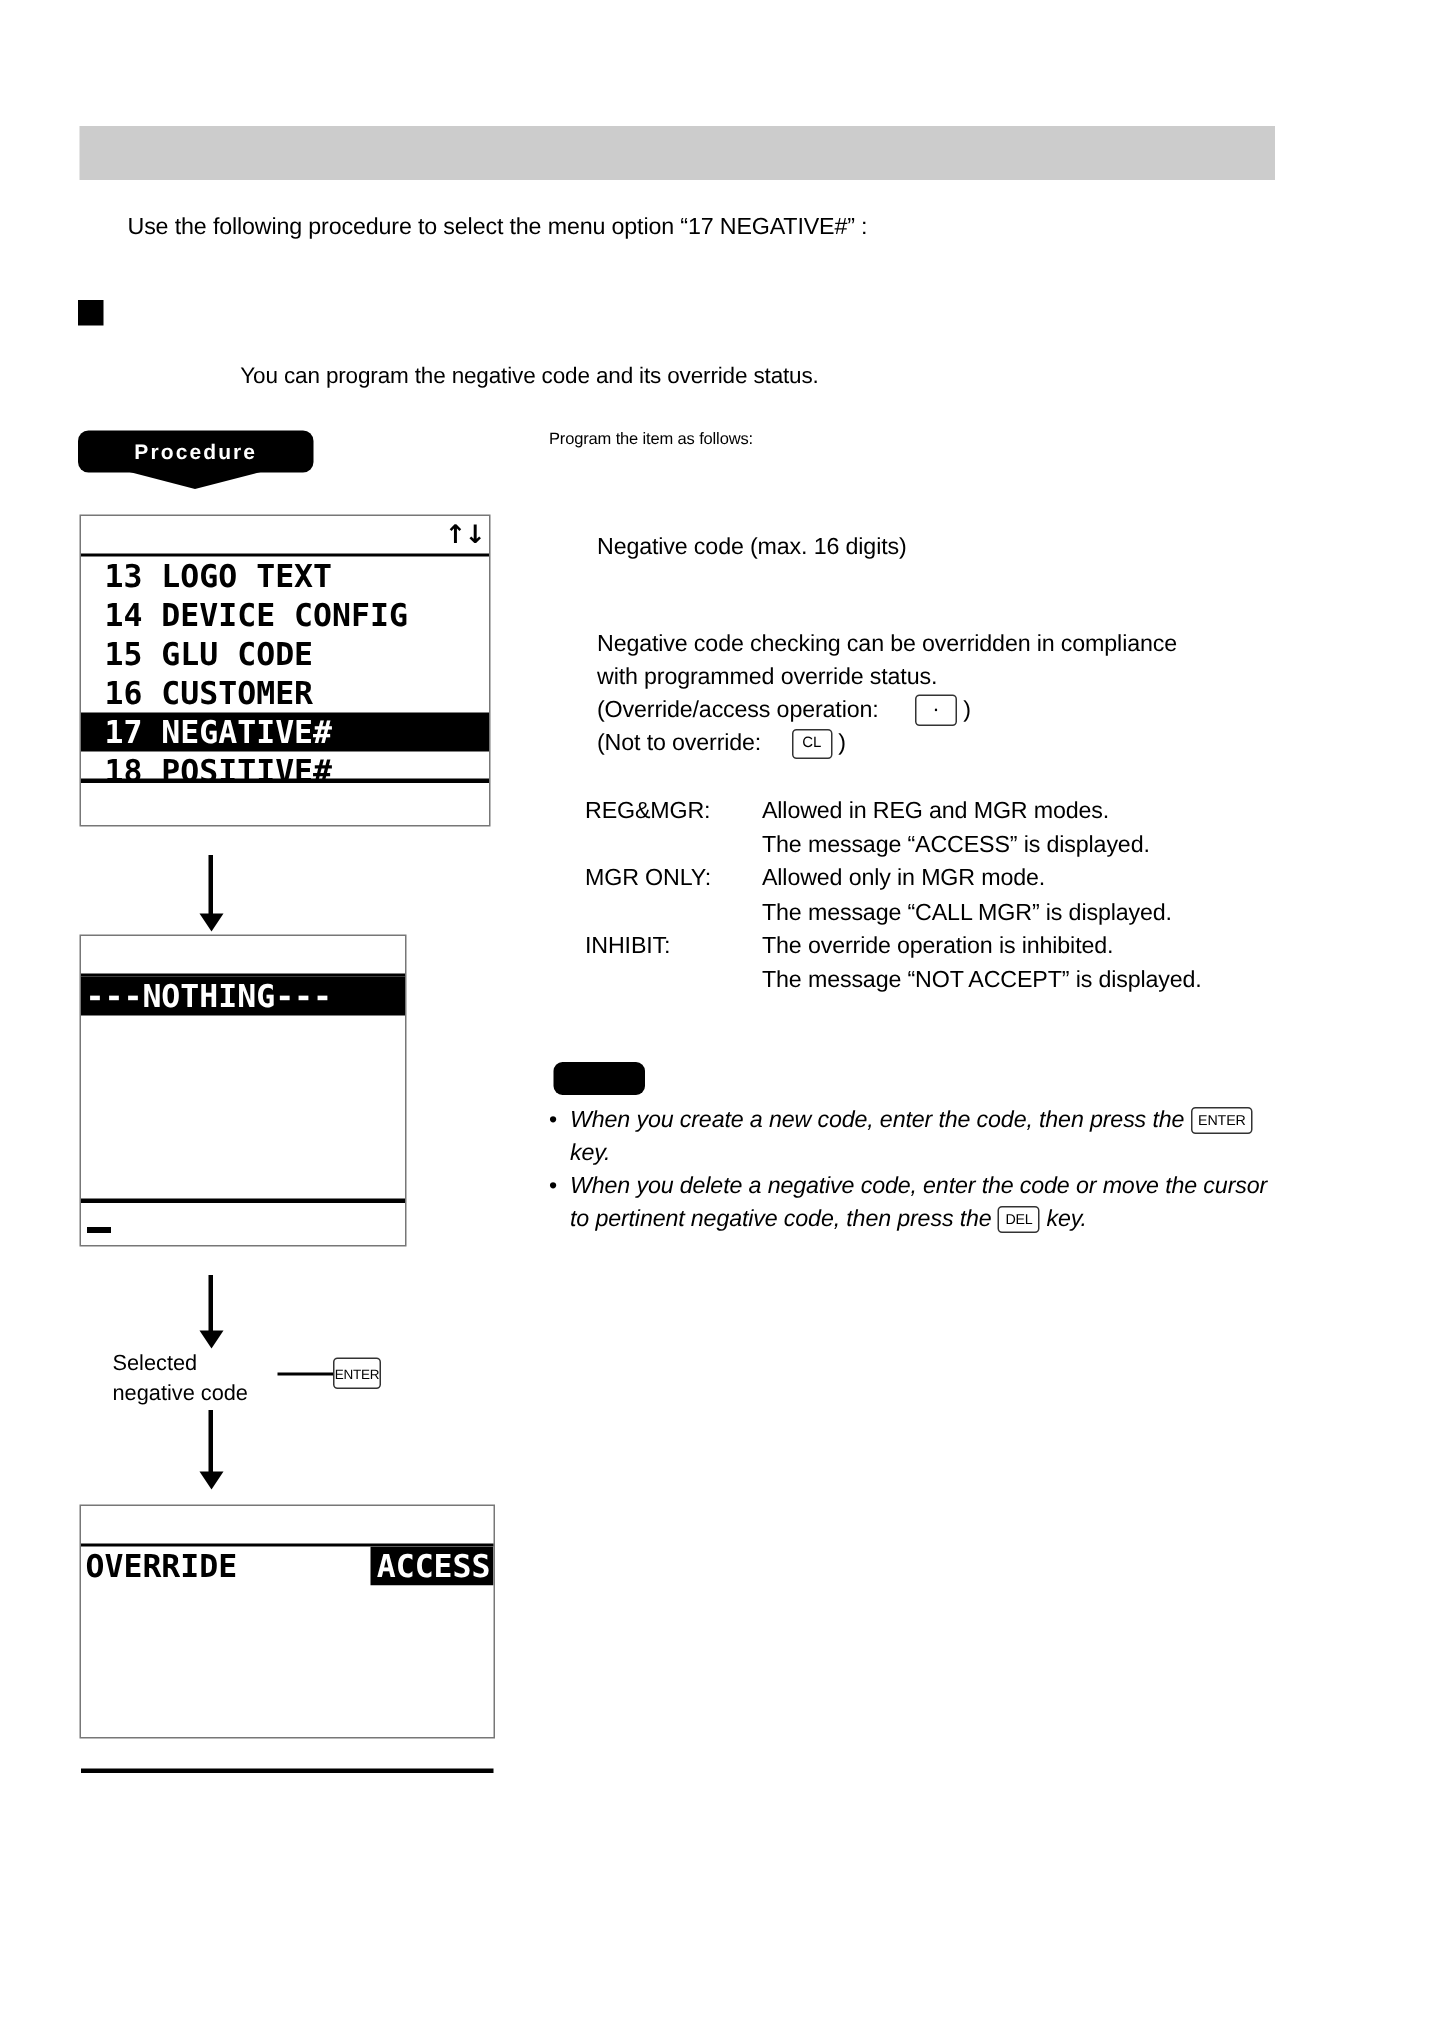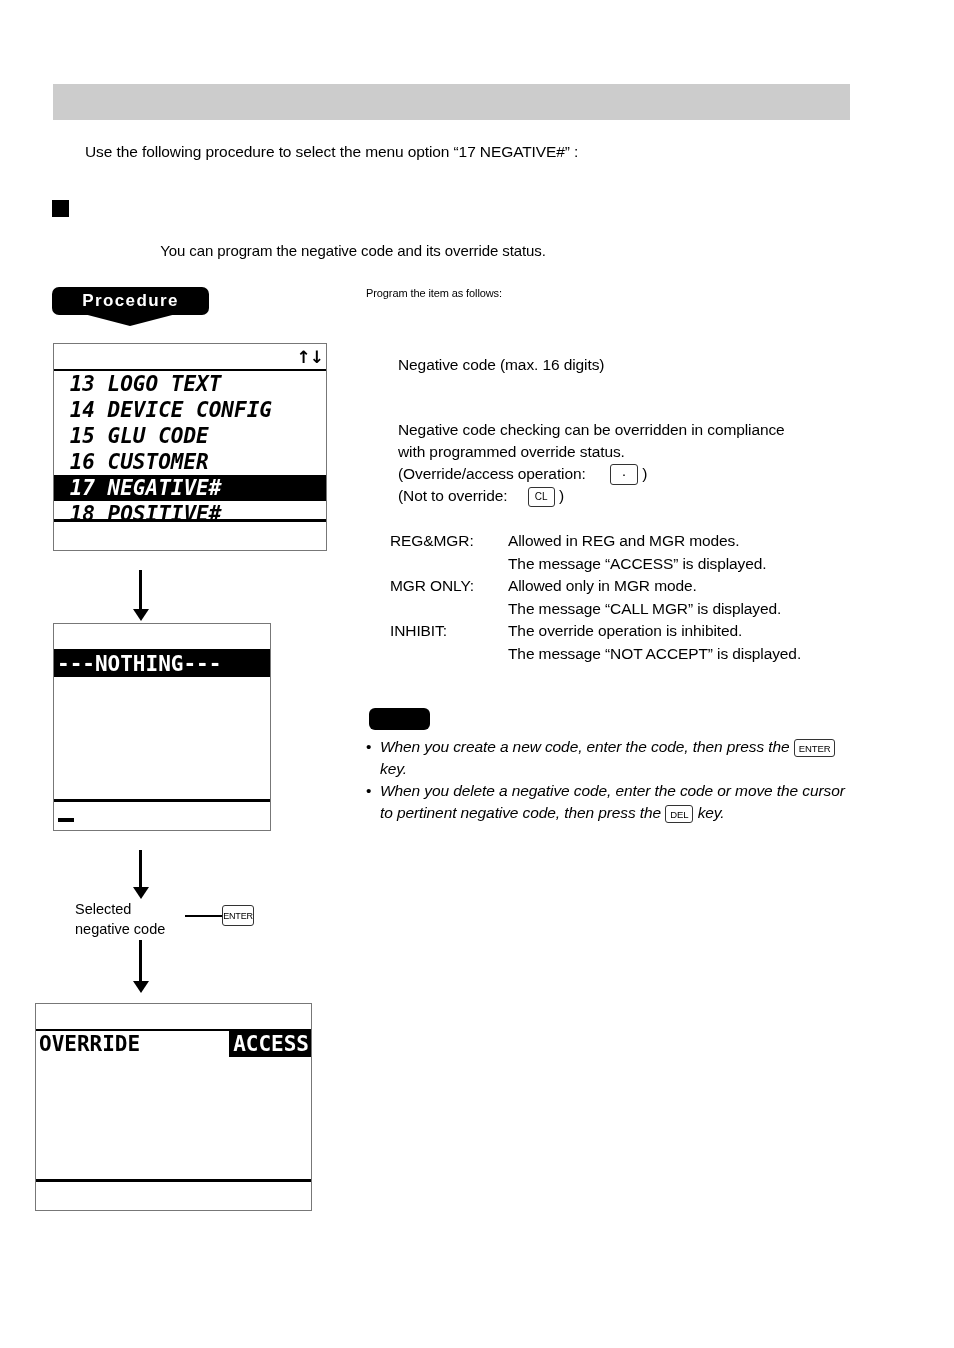--- a/index.html
+++ b/index.html
@@ -86,21 +86,21 @@
     border-top: 13px solid #000000;
   }
   .procedure-badge .pb-label {
     position: absolute;
     left: 0; top: 0;
     width: 157px;
     height: 28px;
     line-height: 28px;
     text-align: center;
     color: #ffffff;
-    font-size: 17px;
+    font-size: 14px;
     font-weight: bold;
     letter-spacing: 1.4px;
     z-index: 2;
   }
 
   
   .lcd {
     position: absolute;
     background: #ffffff;
     border: 1.5px solid #777777;
@@ -171,24 +171,24 @@
     width: 274px;
     height: 208px;
   }
   #lcd-negative {
     left: 53px;
     top: 623px;
     width: 218px;
     height: 208px;
   }
   #lcd-override {
-    left: 35px;
+    left: 53px;
     top: 1003px;
     width: 277px;
-    height: 208px;
+    height: 156px;
   }
   .override-row {
     position: relative;
     height: 26px;
     line-height: 26px;
     font-size: 21px;
     font-weight: bold;
     white-space: pre;
     overflow: hidden;
   }
@@ -378,21 +378,21 @@
   <div class="pb-point"></div>
   <div class="pb-body"></div>
   <div class="pb-label">Procedure</div>
 </div>
 
 <div class="lcd" id="lcd-setting">
   <div class="lcd-title">
     
     <span class="arrows">↑↓</span>
   </div>
-  <div class="lcd-body" style="height:176px;font-style:italic;">
+  <div class="lcd-body" style="height:176px;">
     <div class="lcd-row"> 13 LOGO TEXT</div>
     <div class="lcd-row"> 14 DEVICE CONFIG</div>
     <div class="lcd-row"> 15 GLU CODE</div>
     <div class="lcd-row"> 16 CUSTOMER</div>
     <div class="lcd-row inverted"> 17 NEGATIVE#</div>
     <div class="lcd-row"> 18 POSITIVE#</div>
     <div class="lcd-statusbar"></div>
   </div>
 </div>
 

